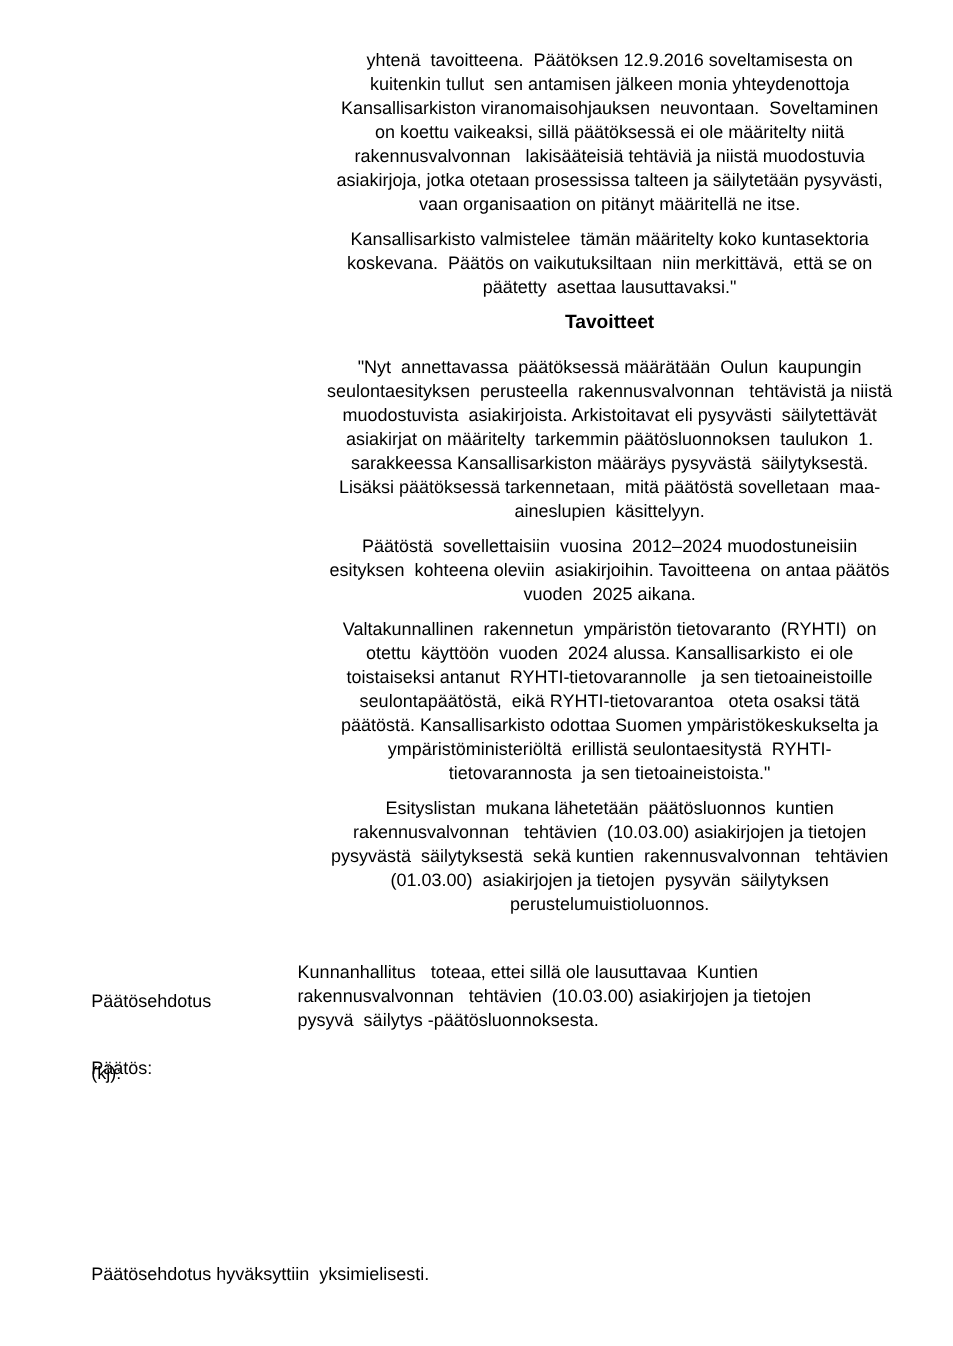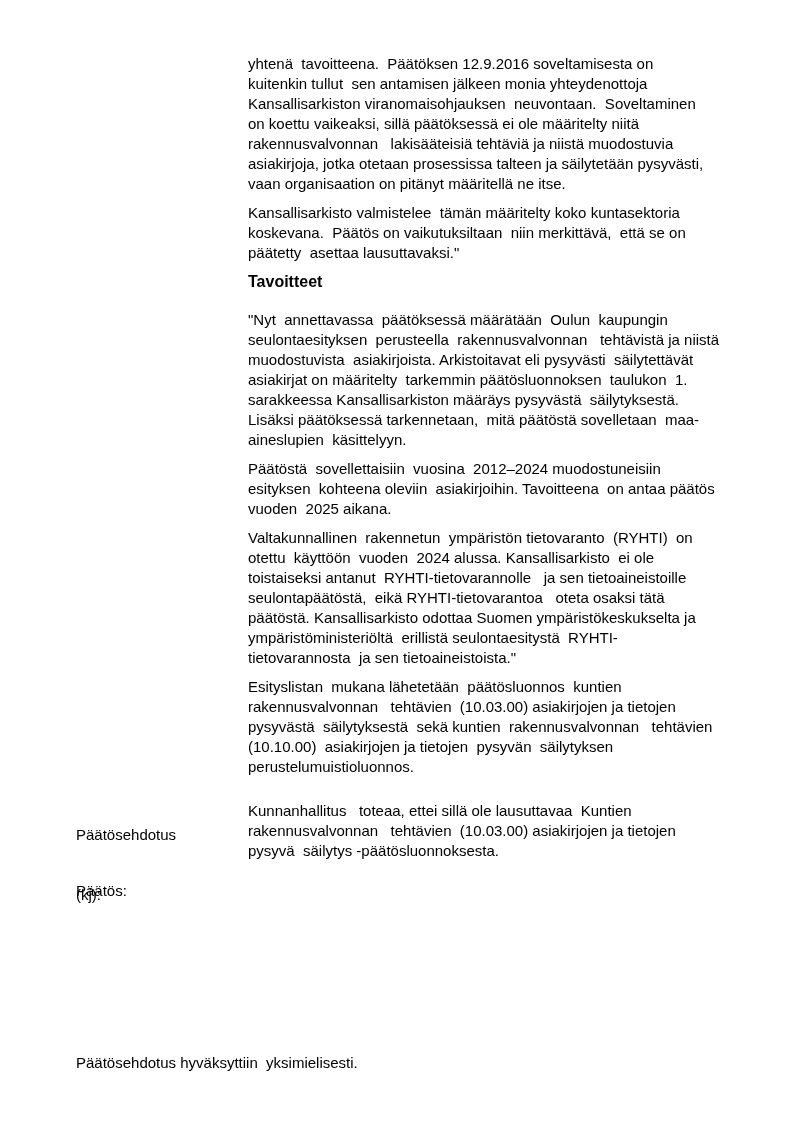--- a/index.html
+++ b/index.html
@@ -14,22 +14,23 @@
     background: #ffffff;
     overflow: hidden;
     font-family: "Liberation Sans", "DejaVu Sans", sans-serif;
     font-size: 15px;
     line-height: 20px;
     color: #000000;
   }
   .main-column {
     position: absolute;
     left: 248px;
-    top: 54px;
+    top: 41px;
     width: 520px;
+    text-align: center;
   }
   .para {
     margin: 0 0 9px 0;
     white-space: pre-wrap;
   }
   .section-heading {
     margin: 8px 0 18px 0;
     font-size: 16px;
     line-height: 20px;
     font-weight: bold;
@@ -87,21 +88,21 @@
     <p class="para">Valtakunnallinen  rakennetun  ympäristön tietovaranto  (RYHTI)  on
 otettu  käyttöön  vuoden  2024 alussa. Kansallisarkisto  ei ole
 toistaiseksi antanut  RYHTI-tietovarannolle   ja sen tietoaineistoille
 seulontapäätöstä,  eikä RYHTI-tietovarantoa   oteta osaksi tätä
 päätöstä. Kansallisarkisto odottaa Suomen ympäristökeskukselta ja
 ympäristöministeriöltä  erillistä seulontaesitystä  RYHTI-
 tietovarannosta  ja sen tietoaineistoista."</p>
     <p class="para">Esityslistan  mukana lähetetään  päätösluonnos  kuntien
 rakennusvalvonnan   tehtävien  (10.03.00) asiakirjojen ja tietojen
 pysyvästä  säilytyksestä  sekä kuntien  rakennusvalvonnan   tehtävien
-(10.10.00)  asiakirjojen ja tietojen  pysyvän  säilytyksen
+(01.03.00)  asiakirjojen ja tietojen  pysyvän  säilytyksen
 perustelumuistioluonnos.</p>
   </div>
 
   <div class="decision-row proposal">
     <div class="label-col">
       <div>Päätösehdotus</div>
       <div>(kj):</div>
     </div>
     <div class="body-col offset-one-line">Kunnanhallitus   toteaa, ettei sillä ole lausuttavaa  Kuntien
 rakennusvalvonnan   tehtävien  (10.03.00) asiakirjojen ja tietojen

